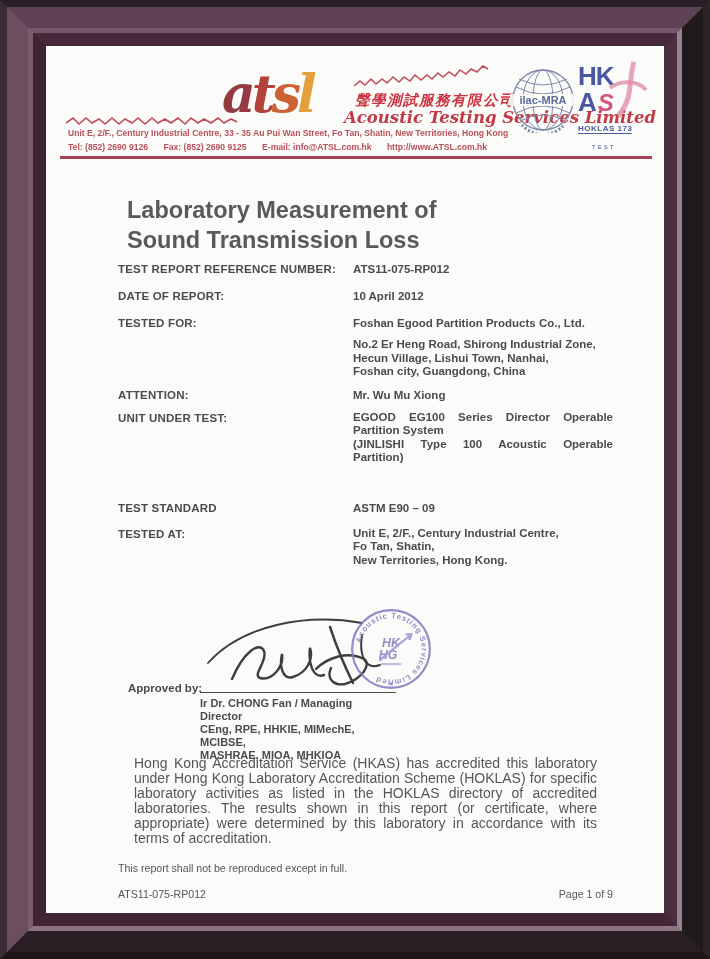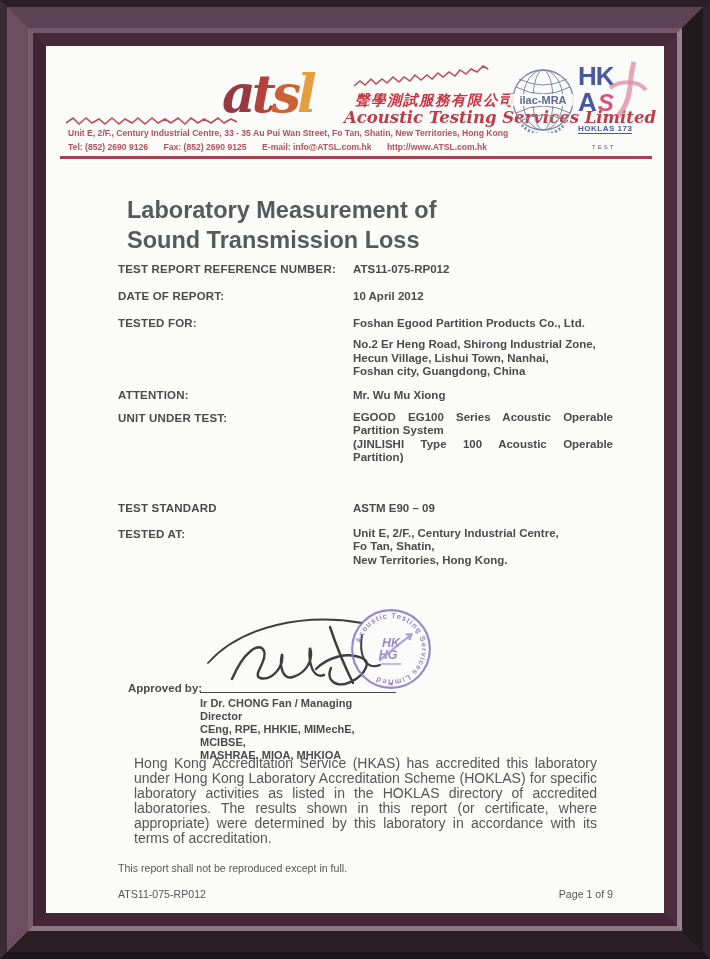--- a/index.html
+++ b/index.html
@@ -218,21 +218,21 @@
         </div>
 
         <div class="field-row gap-sm">
           <div class="field-label">ATTENTION:</div>
           <div class="field-value">Mr. Wu Mu Xiong</div>
         </div>
 
         <div class="field-row gap-lg">
           <div class="field-label">UNIT UNDER TEST:</div>
           <div class="field-value">
-            <p>EGOOD EG100 Series Acoustic Operable Partition System</p>
+            <p>EGOOD EG100 Series Director Operable Partition System</p>
             <p>(JINLISHI Type 100 Acoustic Operable Partition)</p>
           </div>
         </div>
 
         <div class="field-row gap-md">
           <div class="field-label">TEST STANDARD</div>
           <div class="field-value">ASTM E90 – 09</div>
         </div>
 
         <div class="field-row">

